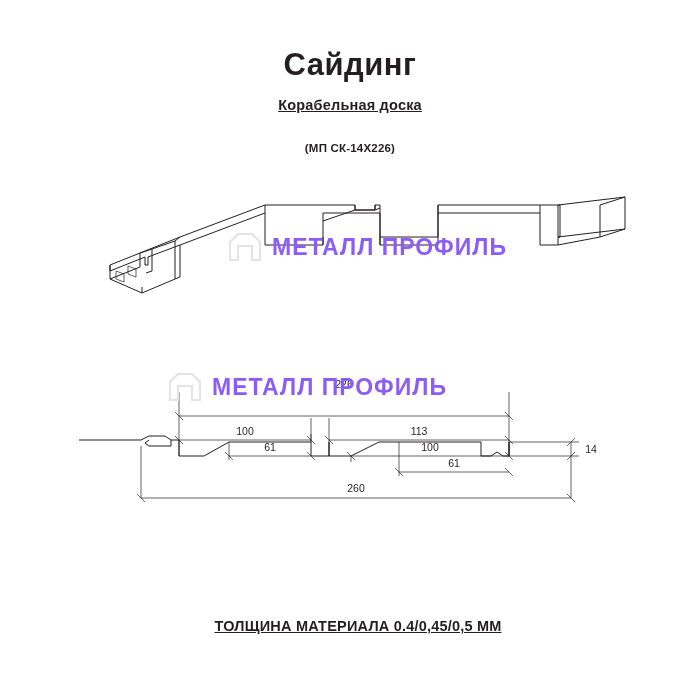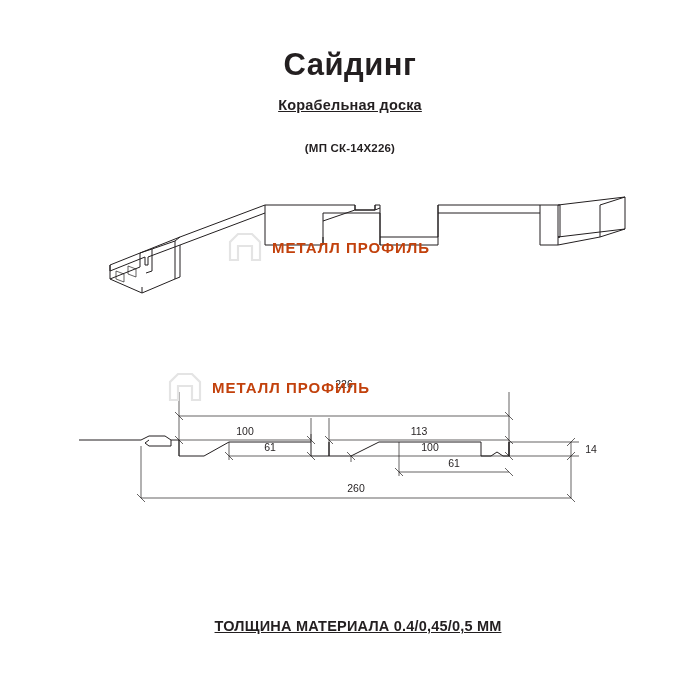--- a/index.html
+++ b/index.html
@@ -90,25 +90,25 @@
   .wm {
     position: absolute;
     display: flex;
     align-items: center;
     gap: 10px;
     color: #e8e8e8;
     pointer-events: none;
     user-select: none;
   }
   .wm-text {
-    font-size: 15px;
+    font-size: 23px;
     font-weight: bold;
     letter-spacing: 1px;
     white-space: nowrap;
-    color: #c2410c;
+    color: #8b5cf6;
   }
   .wm1 { top: 232px; left: 228px; }
   .wm2 { top: 372px; left: 168px; }
 </style>
 </head>
 <body>
 
 <div class="page">
 
   <div class="header">

